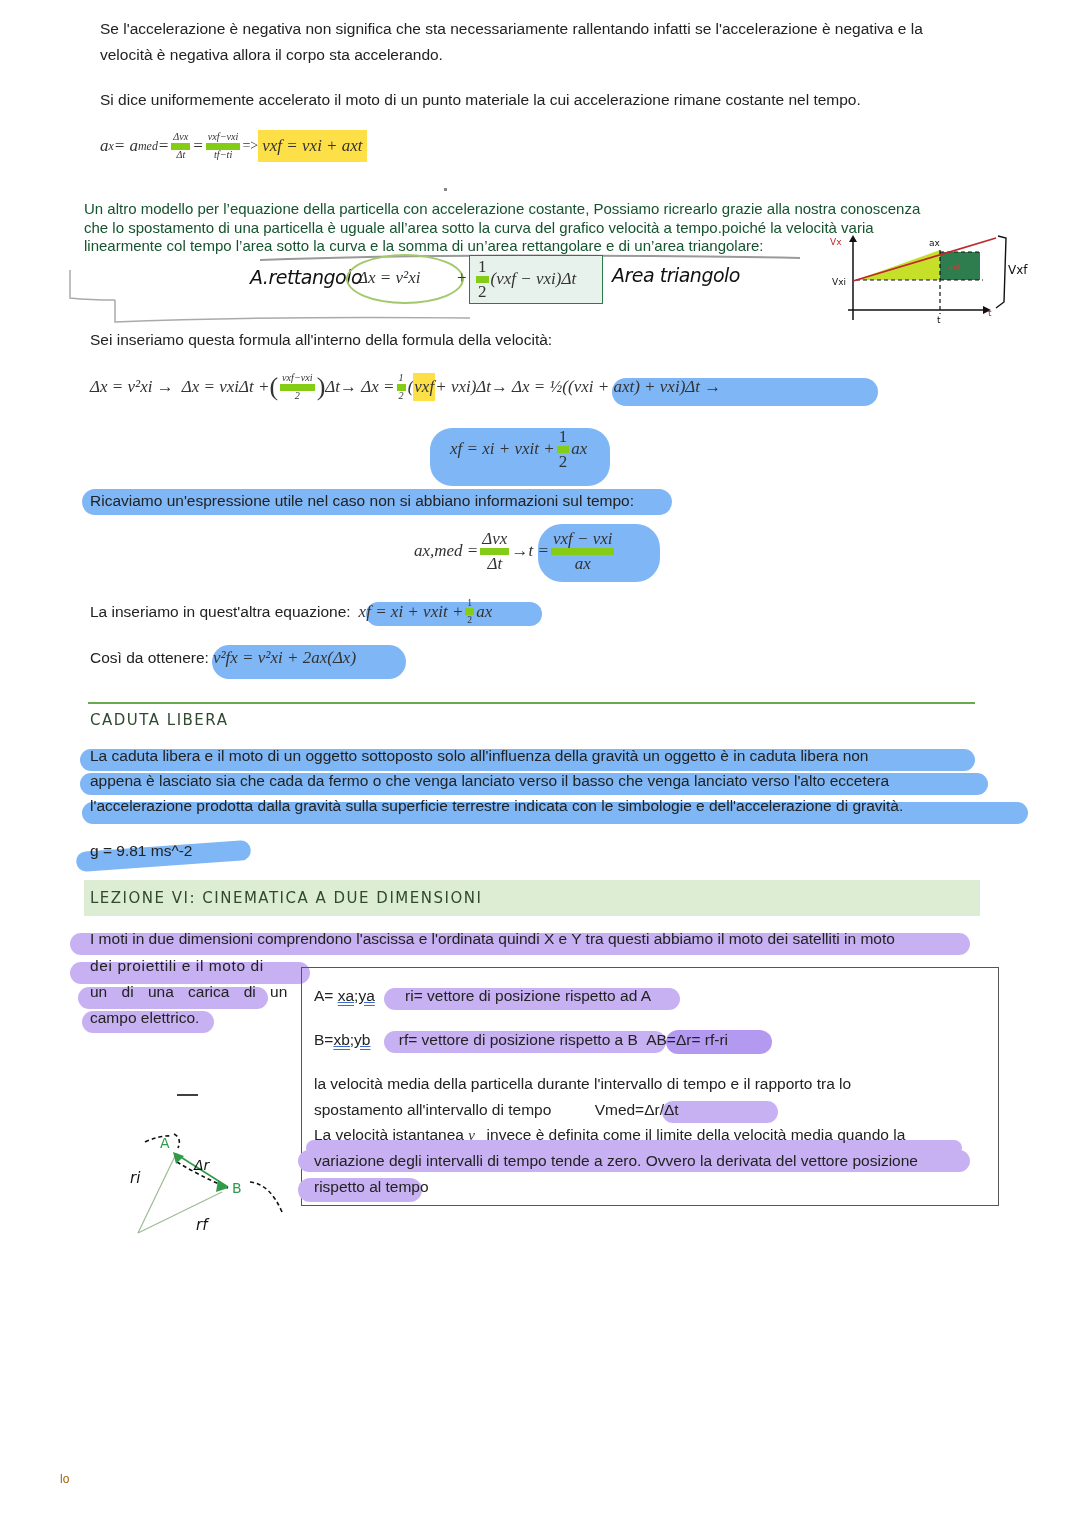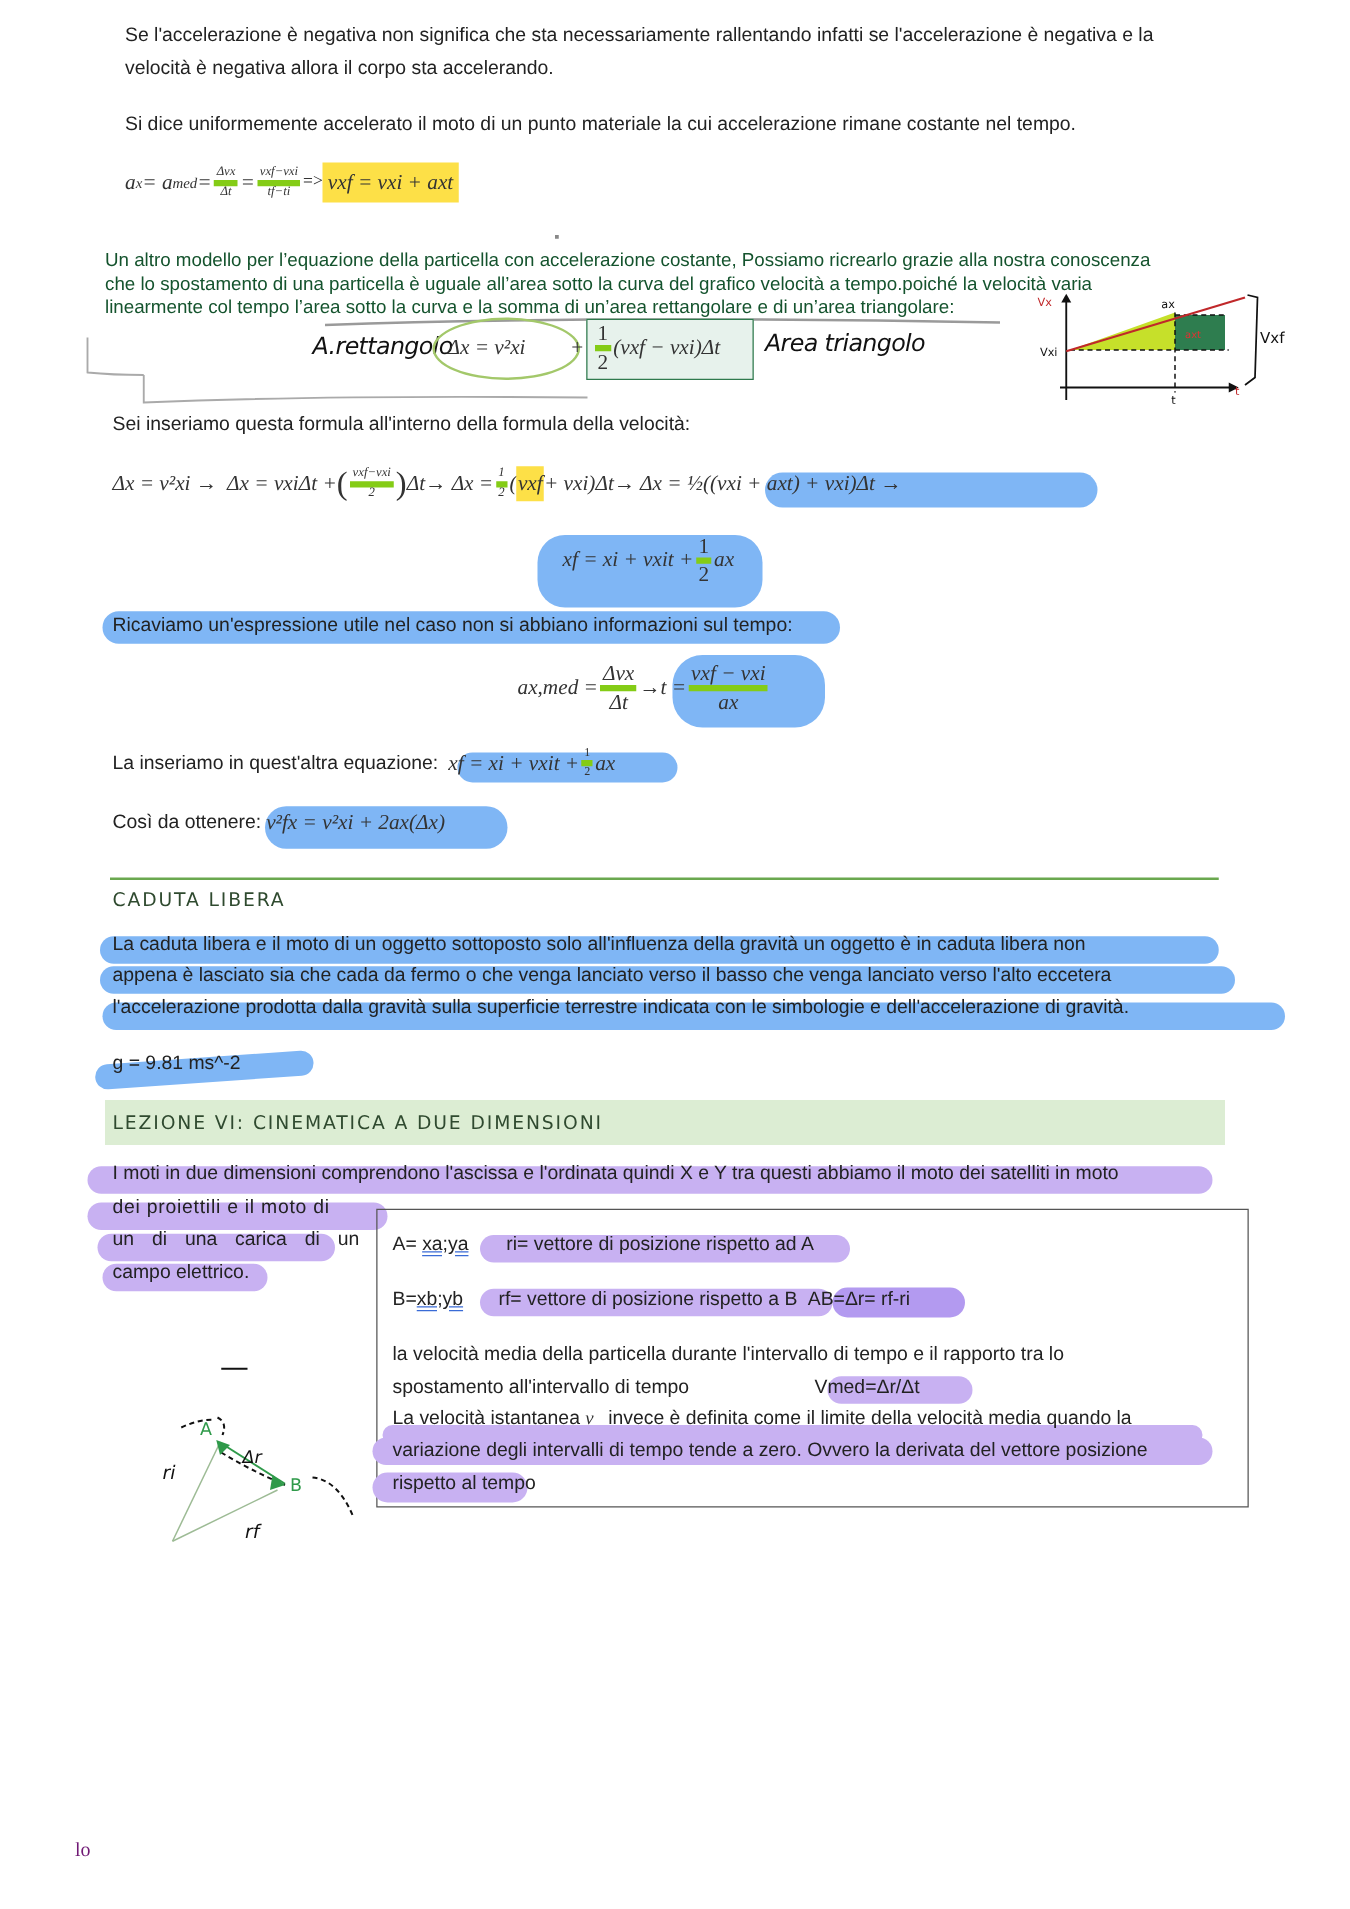--- a/index.html
+++ b/index.html
@@ -6,21 +6,21 @@
     html, body { width: 1080px; height: 1527px; background: #ffffff; overflow: hidden; }
     body { position: relative; font-family: "Liberation Sans", sans-serif; color: #1a1a1a; }
     .abs { position: absolute; }
     .txt { font-family: "Liberation Sans", sans-serif; font-size: 15.5px; color: #222; white-space: nowrap; }
     .math { font-family: "Liberation Serif", serif; font-style: italic; font-size: 17px; color: #333; white-space: nowrap; }
     .mathu { font-family: "Liberation Serif", serif; font-size: 17px; color: #333; white-space: nowrap; }
     .hl-blue { background: #7fb6f5; border-radius: 14px; }
     .hl-purple { background: #c8b1f2; border-radius: 12px; }
     .hl-yellow { background: #fde047; }
     .frac { display: inline-flex; flex-direction: column; align-items: center; vertical-align: middle; font-size: 0.82em; line-height: 1.05; margin: 0 2px; }
-    .frac .num { border-bottom: 5px solid #84cc16; padding: 0 2px; }
+    .frac .num { border-bottom: 7px solid #84cc16; padding: 0 2px; }
     .frac .den { padding: 0 2px; }
     .frac.small { font-size: 0.6em; }
     sub, sup { font-size: 0.7em; }
     .hand { font-family: "DejaVu Sans", sans-serif; font-size: 19px; color: #111; font-style: italic; letter-spacing: -0.5px; white-space: nowrap; }
     .section-title { font-family: "DejaVu Sans", sans-serif; font-size: 15px; letter-spacing: 1.5px; color: #2f4a2f; }
   </style>
 </head>
 <body>
 
 <div class="abs txt" style="left:100px; top:20px;">Se l'accelerazione è negativa non significa che sta necessariamente rallentando infatti se l'accelerazione è negativa e la</div>
@@ -218,21 +218,21 @@
   <span style="margin-left:26px;">ri= vettore di posizione rispetto ad A</span>
 </div>
 <div class="abs txt" style="left:314px; top:1031px;">
   <span>B=</span><span style="text-decoration:underline double #3a6bd6;">xb;yb</span>
   <span style="margin-left:24px;">rf= vettore di posizione rispetto a B</span>
   <span style="margin-left:4px;">AB=Δr= rf-ri</span>
 </div>
 <div class="abs txt" style="left:314px; top:1075px;">la velocità media della particella durante l'intervallo di tempo e il rapporto tra lo</div>
 <div class="abs txt" style="left:314px; top:1101px;">
   <span>spostamento all'intervallo di tempo</span>
-  <span style="margin-left:96px;">Vmed=Δr/Δt</span>
+  <span style="margin-left:39px;">Vmed=Δr/Δt</span>
 </div>
 <div class="abs txt" style="left:314px; top:1126px;">
   <span>La velocità istantanea  </span><span class="math" style="font-size:15px;">v⃗</span><span>invece è definita come il limite della velocità media quando la</span>
 </div>
 <div class="abs txt" style="left:314px; top:1152px;">variazione degli intervalli di tempo tende a zero. Ovvero la derivata del vettore posizione</div>
 <div class="abs txt" style="left:314px; top:1178px;">rispetto al tempo</div>
 
 <svg class="abs" style="left:110px; top:1080px;" width="190" height="170">
   <line x1="67" y1="15" x2="88" y2="15" stroke="#111" stroke-width="1.6"></line>
   <path d="M35,62 Q50,55 62,56" stroke="#111" stroke-width="1.6" fill="none" stroke-dasharray="4,3"></path>
@@ -244,13 +244,13 @@
   <polygon points="63,72 74,76 66,84" fill="#2f9a4a"></polygon>
   <polygon points="108,100 118,108 106,112" fill="#2f9a4a"></polygon>
   <path d="M140,102 Q160,104 172,132" stroke="#111" stroke-width="1.6" fill="none" stroke-dasharray="4,3"></path>
   <text x="50" y="68" font-size="14" fill="#2f9a4a" font-family="DejaVu Sans, sans-serif">A</text>
   <text x="122" y="113" font-size="14" fill="#2f9a4a" font-family="DejaVu Sans, sans-serif">B</text>
   <text x="20" y="103" font-size="15" fill="#111" font-family="DejaVu Sans, sans-serif" font-style="italic">ri</text>
   <text x="84" y="90" font-size="14" fill="#111" font-family="DejaVu Sans, sans-serif" font-style="italic">Δr</text>
   <text x="86" y="150" font-size="15" fill="#111" font-family="DejaVu Sans, sans-serif" font-style="italic">rf</text>
 </svg>
 
-<div class="abs" style="left:60px; top:1472px; font-family:Liberation Serif, serif; font-size:16px; color:#701a75;">lo</div>
+<div class="abs" style="left:60px; top:1472px; font-family:Liberation Sans, sans-serif; font-size:12px; color:#a16207;">lo</div>
 
 </body></html>

